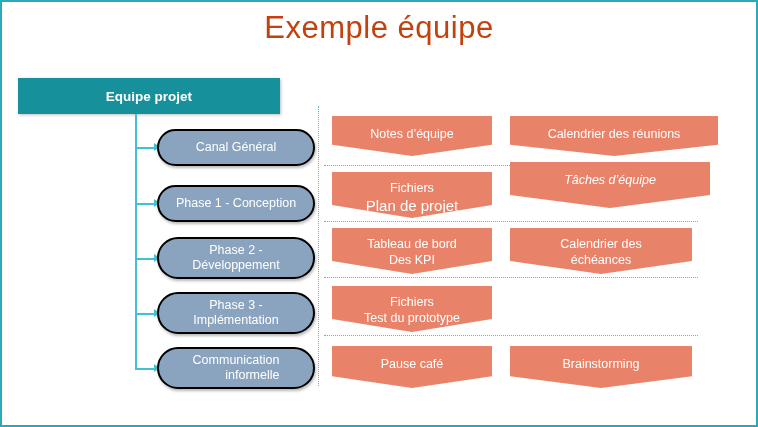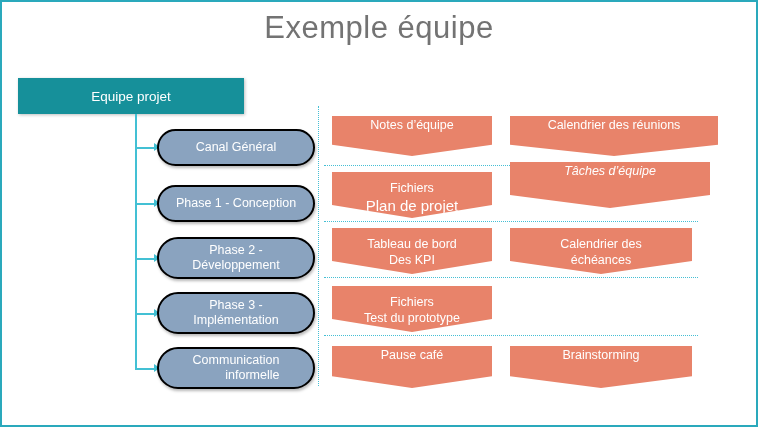--- a/index.html
+++ b/index.html
@@ -24,36 +24,36 @@
   }
 
   
   #page-title {
     position: absolute;
     left: 0; right: 0;
     top: 8px;
     text-align: center;
     font-size: 31px;
     letter-spacing: 0.5px;
-    color: #737373;
+    color: #c2410c;
     font-weight: 400;
     font-family: "Liberation Sans", sans-serif;
   }
 
   
   #root-box {
     position: absolute;
     left: 16px;
     top: 76px;
-    width: 226px;
+    width: 262px;
     height: 36px;
     background: #16909A;
     color: #ffffff;
     font-size: 13.5px;
-    font-weight: normal;
+    font-weight: bold;
     display: flex;
     align-items: center;
     justify-content: center;
     box-shadow: 1px 1px 3px rgba(0,0,0,0.25);
   }
 
   
   #tree-trunk {
     position: absolute;
     left: 133px;
@@ -126,21 +126,21 @@
     -webkit-clip-path: polygon(0 0, 100% 0, 100% 72%, 50% 100%, 0 72%);
     clip-path: polygon(0 0, 100% 0, 100% 72%, 50% 100%, 0 72%);
     display: flex;
     flex-direction: column;
     align-items: center;
     justify-content: flex-start;
     padding-top: 9px;
   }
   .chev-card .line1 { display: block; }
   .chev-card .line2 { display: block; font-size: 15px; }
-  .chev-card.single { justify-content: flex-start; padding-top: 2px; }
+  .chev-card.single { justify-content: flex-start; padding-top: 11px; }
 
   
   #logo-wrap {
     position: absolute;
     right: 12px;
     bottom: 8px;
     display: flex;
     align-items: center;
     gap: 4px;
   }

